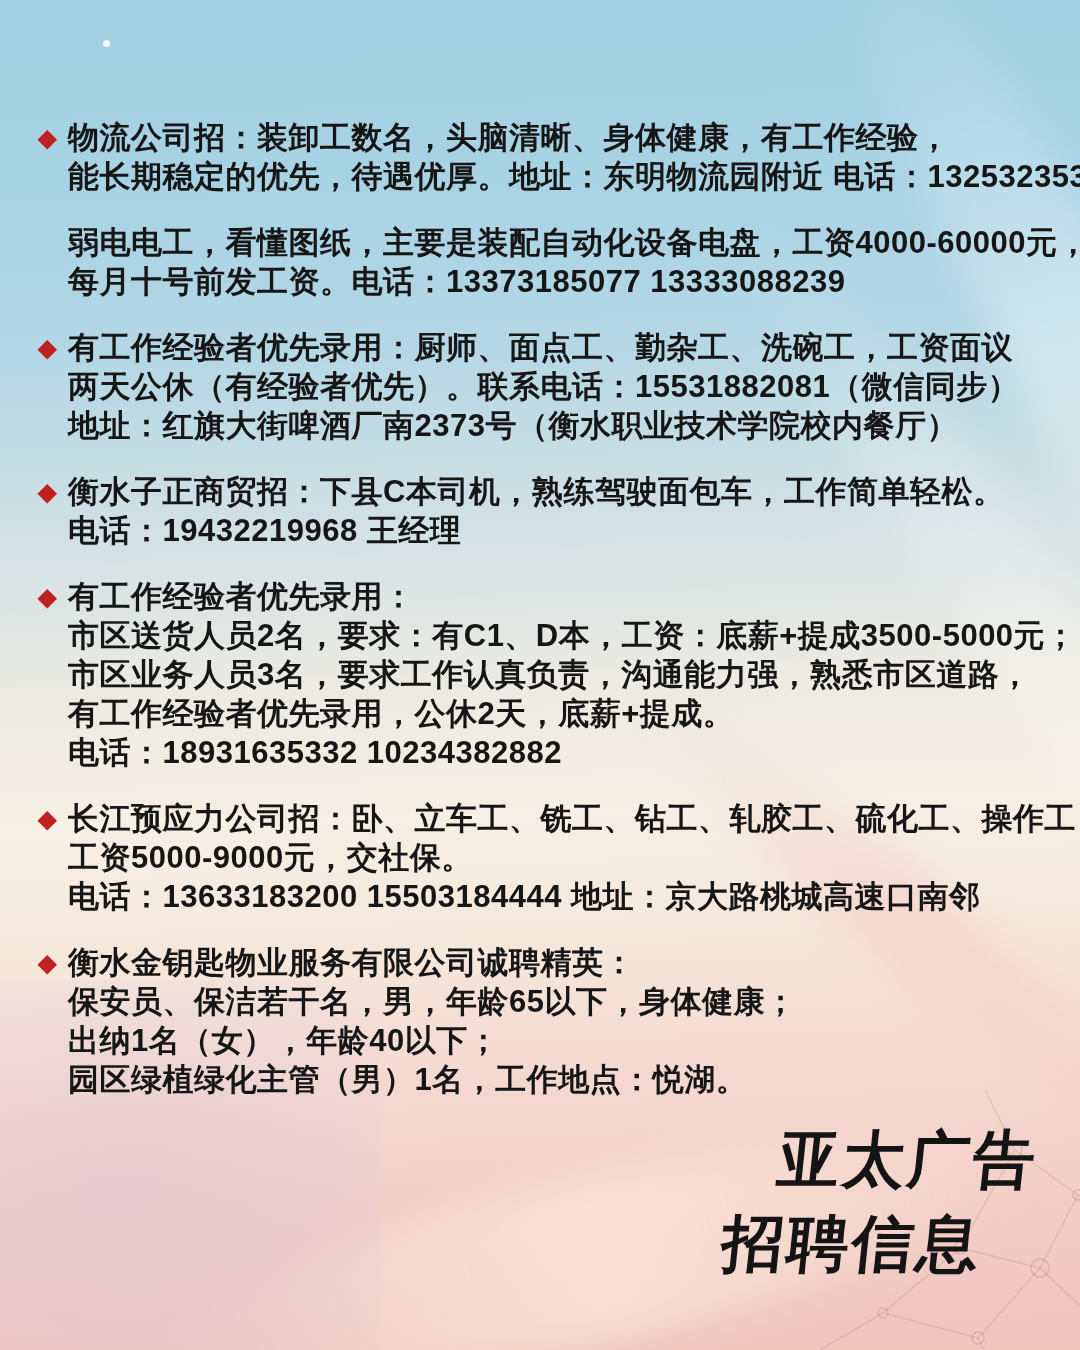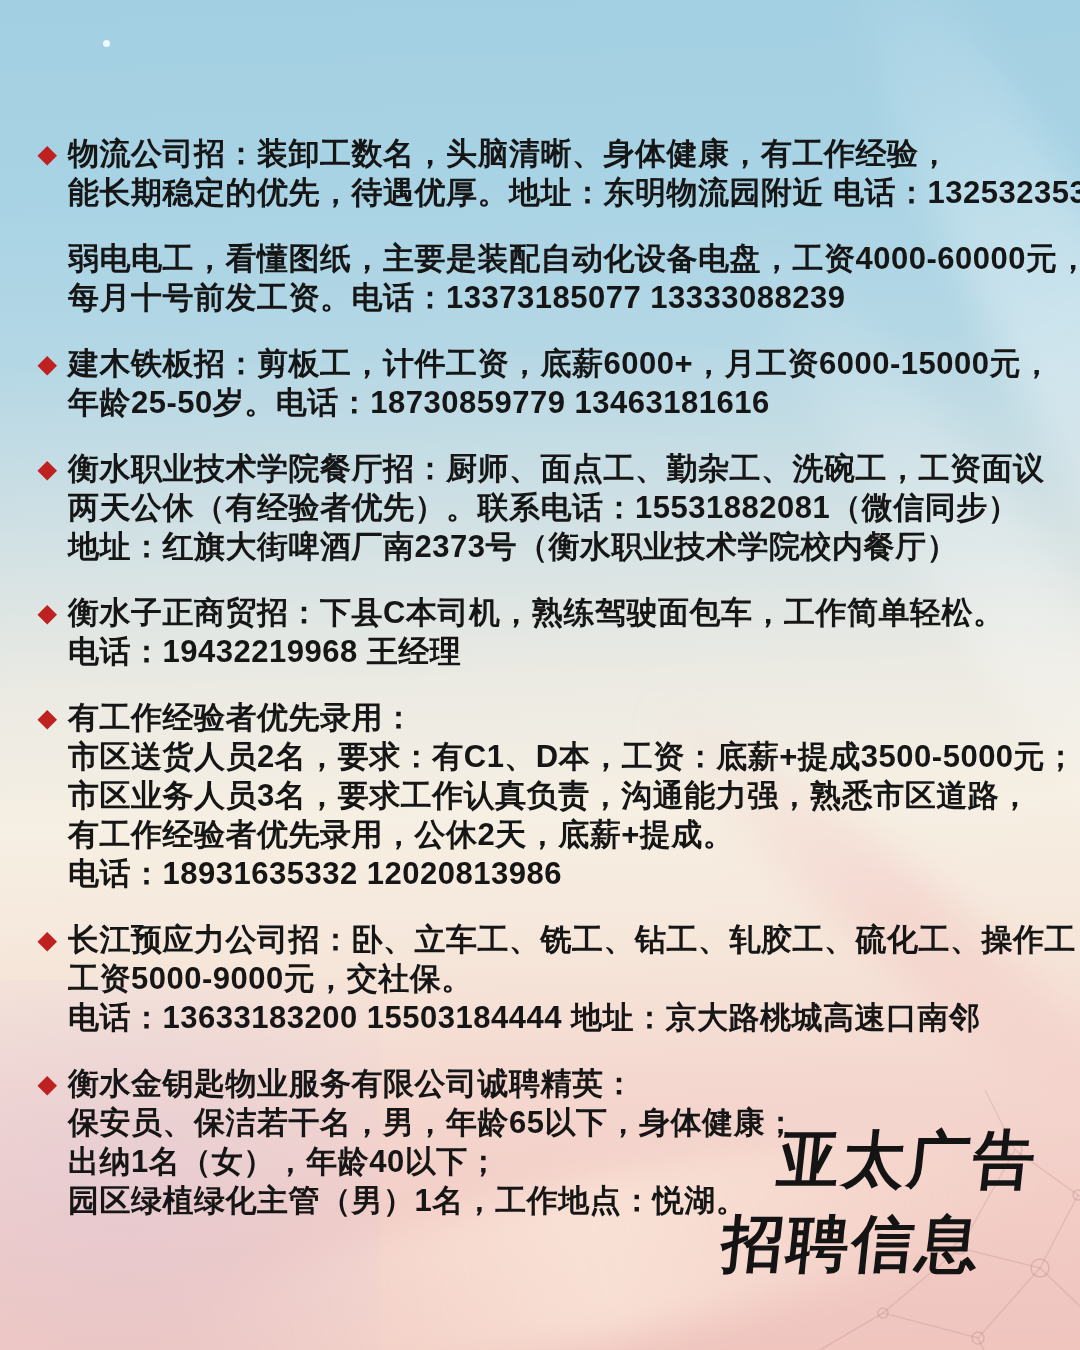--- a/index.html
+++ b/index.html
@@ -83,21 +83,21 @@
   .listing { margin-bottom: 27px; }
   .line {
     font-size: 31px;
     line-height: 39px;
     font-weight: bold;
     color: #161616;
     padding-left: 30px;
     letter-spacing: 0.5px;
     white-space: nowrap;
   }
-  .line.first { padding-left: 0; margin-top: 16px; }
+  .line.first { padding-left: 0; }
   .bullet {
     display: inline-block;
     width: 30px;
     color: #bf2121;
     font-size: 24px;
     vertical-align: 2px;
   }
 
   
   .brand-line {
@@ -146,42 +146,38 @@
     <div class="listing">
       <div class="line first"><span class="bullet">◆</span><span>物流公司招：装卸工数名，头脑清晰、身体健康，有工作经验，</span></div>
       <div class="line">能长期稳定的优先，待遇优厚。地址：东明物流园附近 电话：13253235333</div>
     </div>
 
     <div class="listing">
       <div class="line">弱电电工，看懂图纸，主要是装配自动化设备电盘，工资4000-60000元，</div>
       <div class="line">每月十号前发工资。电话：13373185077  13333088239</div>
     </div>
 
-    <div class="listing">
-      <div class="line first"><span class="bullet">◆</span><span>建木铁板招：剪板工，计件工资，底薪6000+，月工资6000-15000元，</span></div>
-      <div class="line">年龄25-50岁。电话：18730859779  13463181616</div>
-    </div>
 
     <div class="listing">
-      <div class="line first"><span class="bullet">◆</span><span>衡水职业技术学院餐厅招：厨师、面点工、勤杂工、洗碗工，工资面议</span></div>
+      <div class="line first"><span class="bullet">◆</span><span>有工作经验者优先录用：厨师、面点工、勤杂工、洗碗工，工资面议</span></div>
       <div class="line">两天公休（有经验者优先）。联系电话：15531882081（微信同步）</div>
       <div class="line">地址：红旗大街啤酒厂南2373号（衡水职业技术学院校内餐厅）</div>
     </div>
 
     <div class="listing">
       <div class="line first"><span class="bullet">◆</span><span>衡水子正商贸招：下县C本司机，熟练驾驶面包车，工作简单轻松。</span></div>
       <div class="line">电话：19432219968 王经理</div>
     </div>
 
     <div class="listing">
       <div class="line first"><span class="bullet">◆</span><span>有工作经验者优先录用：</span></div>
       <div class="line">市区送货人员2名，要求：有C1、D本，工资：底薪+提成3500-5000元；</div>
       <div class="line">市区业务人员3名，要求工作认真负责，沟通能力强，熟悉市区道路，</div>
       <div class="line">有工作经验者优先录用，公休2天，底薪+提成。</div>
-      <div class="line">电话：18931635332  12020813986</div>
+      <div class="line">电话：18931635332  10234382882</div>
     </div>
 
     <div class="listing">
       <div class="line first"><span class="bullet">◆</span><span>长江预应力公司招：卧、立车工、铣工、钻工、轧胶工、硫化工、操作工，</span></div>
       <div class="line">工资5000-9000元，交社保。</div>
       <div class="line">电话：13633183200  15503184444  地址：京大路桃城高速口南邻</div>
     </div>
 
     <div class="listing">
       <div class="line first"><span class="bullet">◆</span><span>衡水金钥匙物业服务有限公司诚聘精英：</span></div>

